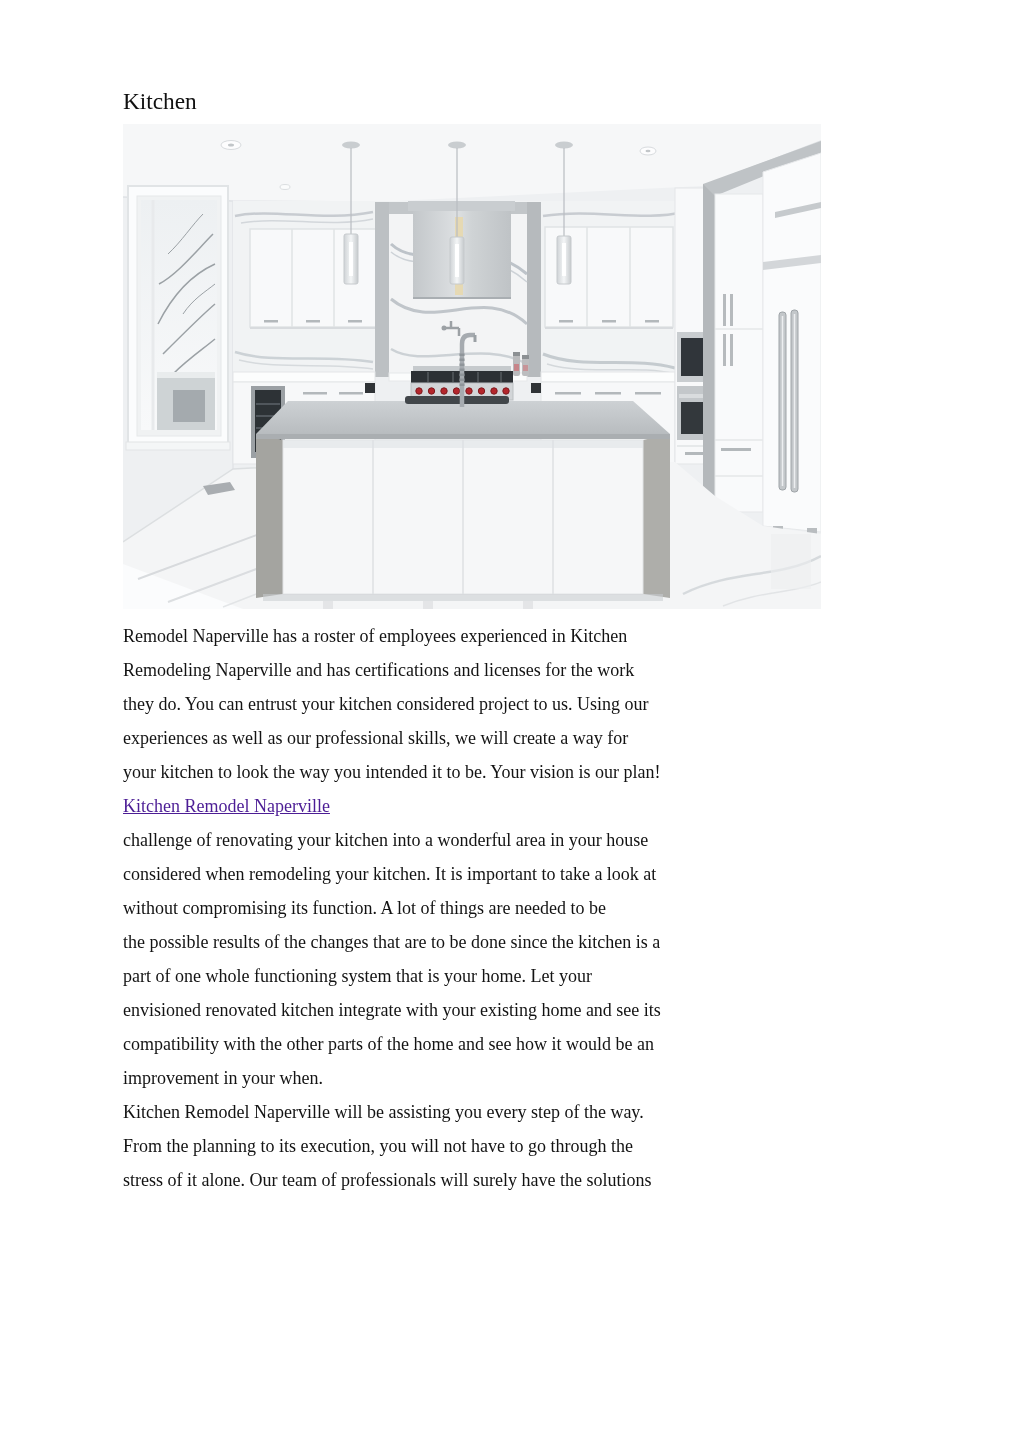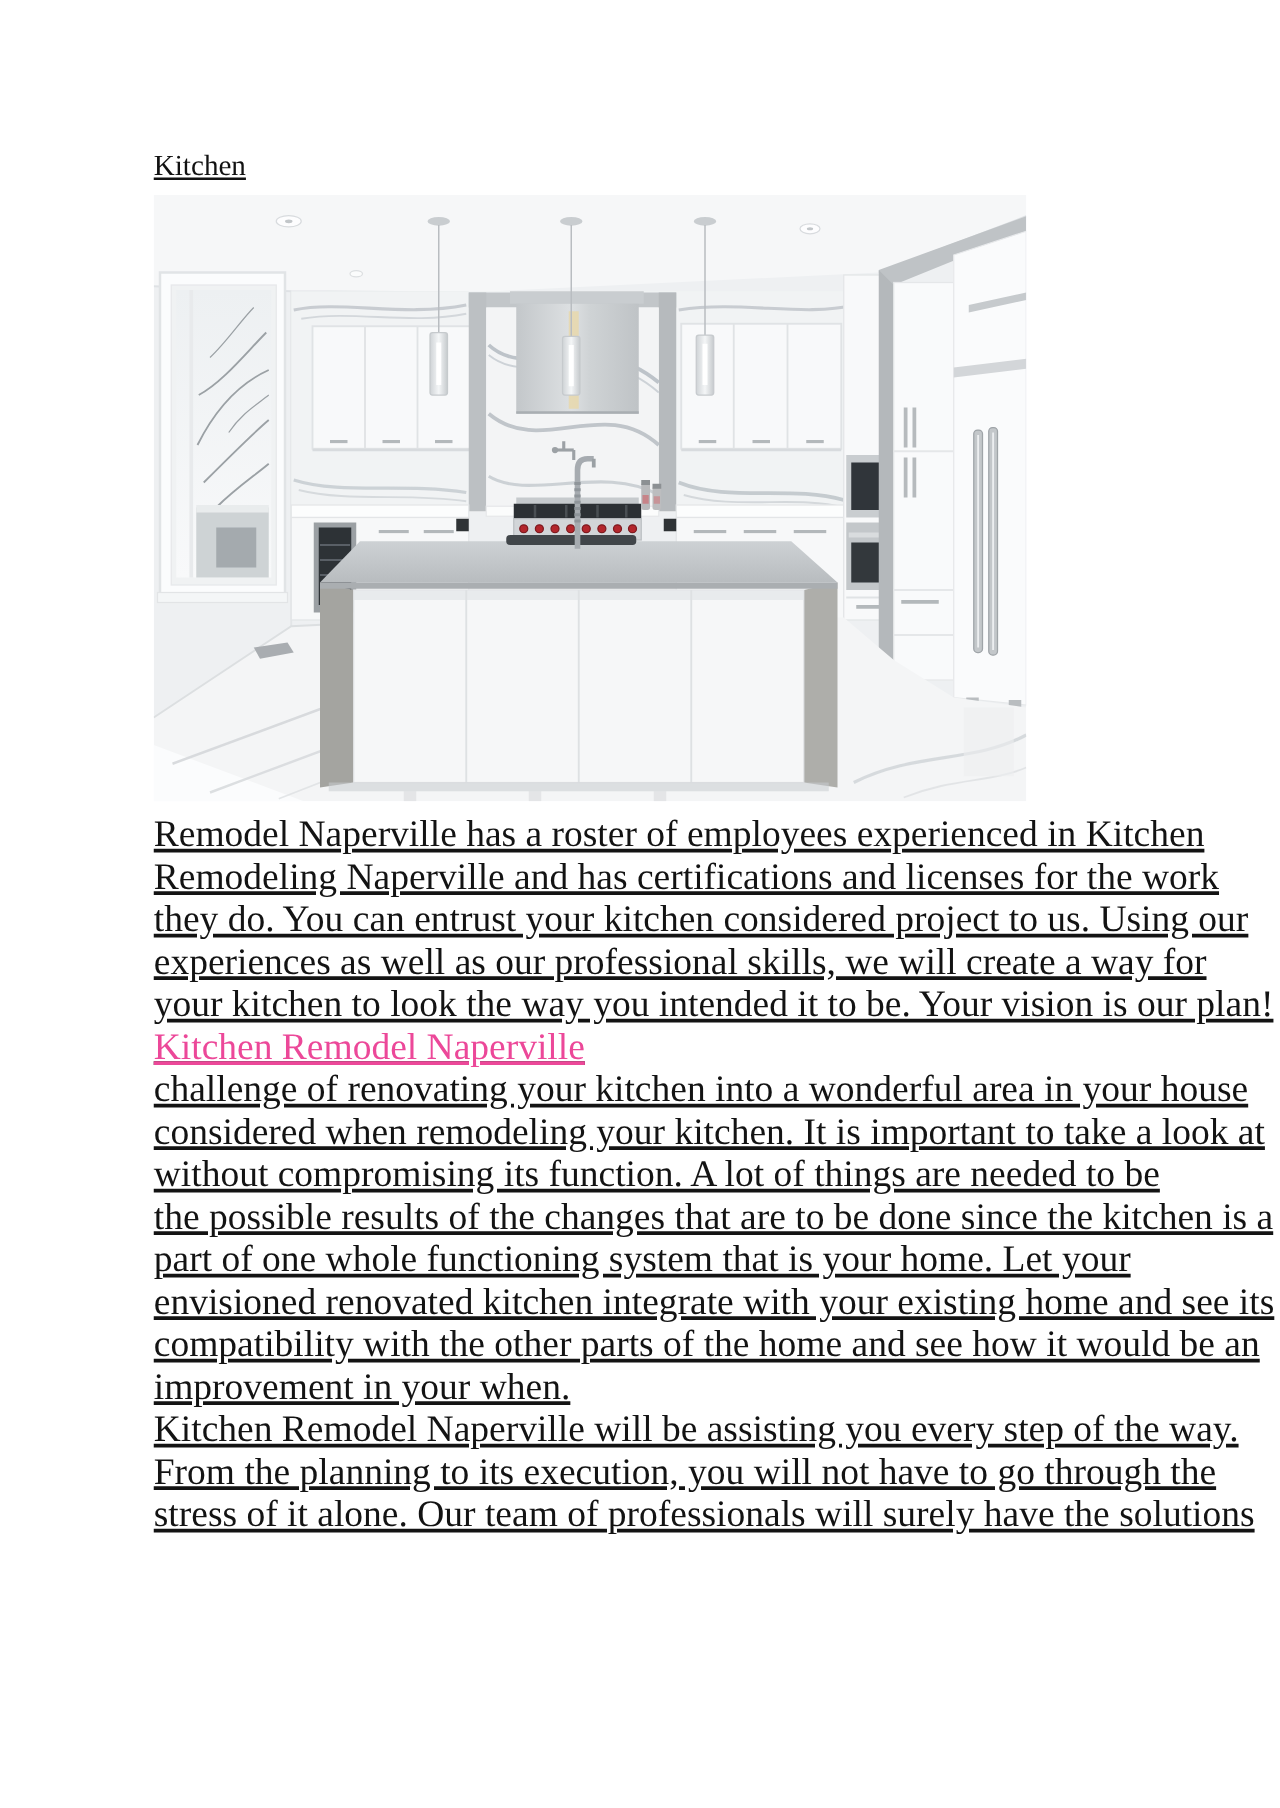--- a/index.html
+++ b/index.html
@@ -1,24 +1,24 @@
 <!DOCTYPE html>
 <html><head>
 <meta charset="utf-8">
 <style>
   html,body{margin:0;padding:0;background:#ffffff;}
   body{width:1024px;height:1446px;overflow:hidden;
        font-family:"Liberation Serif","DejaVu Serif",serif;color:#131313;}
-  .page{padding:116px 0 0 123px;text-decoration:underline;}
+  .page{padding:84px 0 0 123px;}
   h1.doc-heading{font-size:23.3px;font-weight:400;line-height:34px;margin:0 0 6px 0;color:#111;}
   figure.photo{margin:0;padding:0;width:698px;height:485px;display:block;}
   figure.photo svg{display:block;}
   .body-text{margin-top:10px;}
-  .tline{font-size:30px;line-height:34px;white-space:nowrap;}
-  a.doc-link{color:#ec4899;text-decoration:underline;cursor:pointer;}
+  .tline{font-size:18px;line-height:34px;white-space:nowrap;}
+  a.doc-link{color:#4c1d95;text-decoration:underline;cursor:pointer;}
 </style>
 </head>
 <body>
 
 <div class="page">
 
   <h1 class="doc-heading">Kitchen</h1>
 
   <figure class="photo">
     <svg width="698" height="485" viewBox="0 0 698 485" xmlns="http://www.w3.org/2000/svg">

